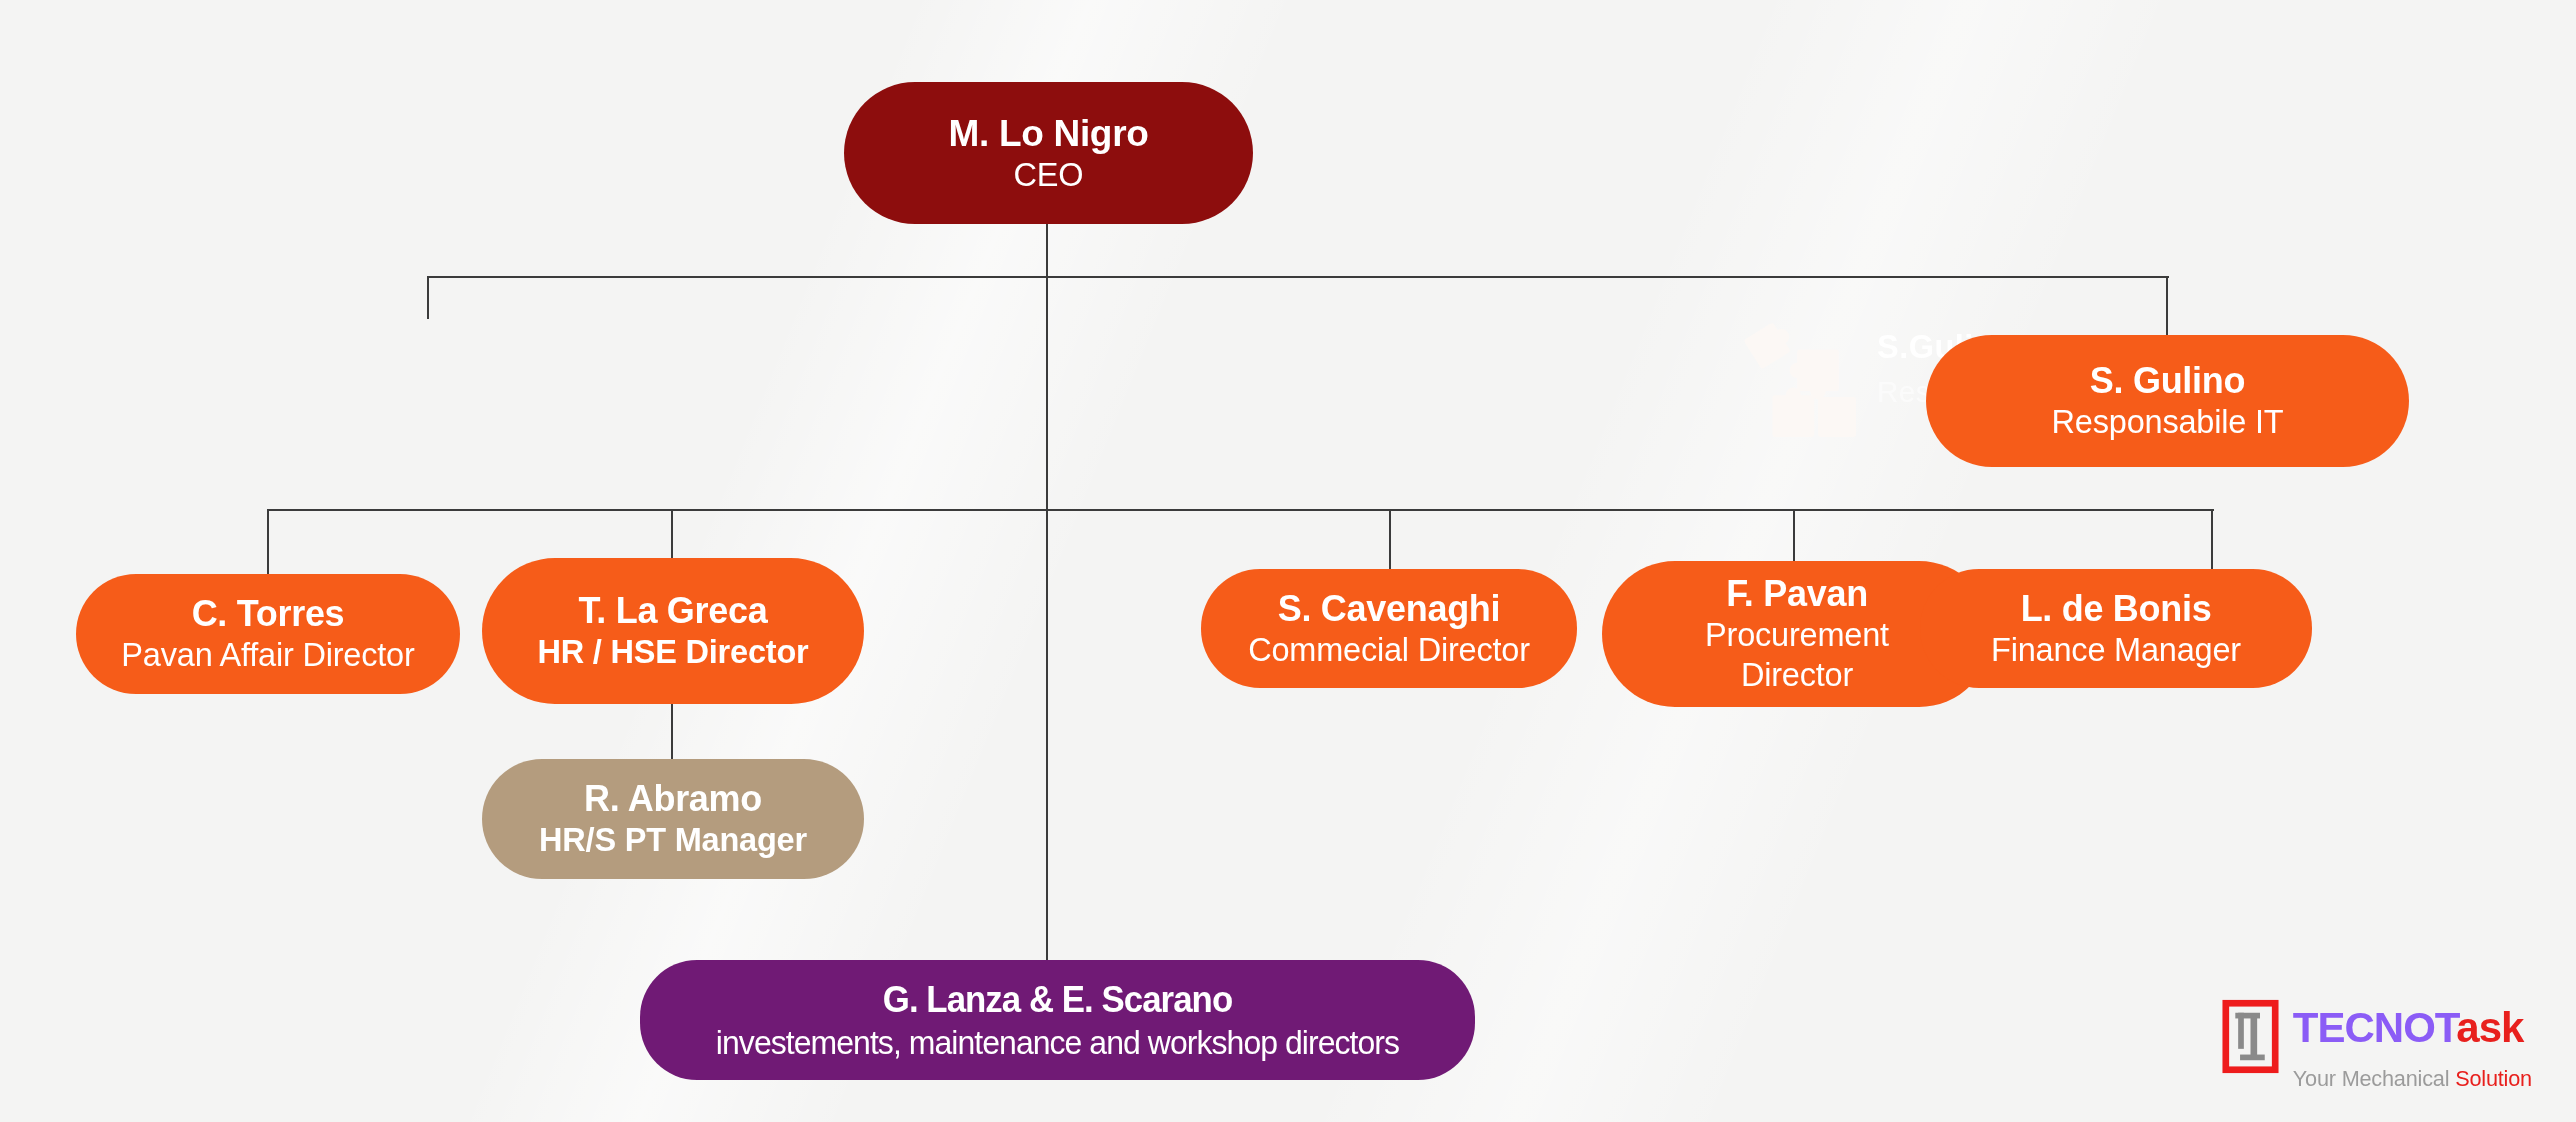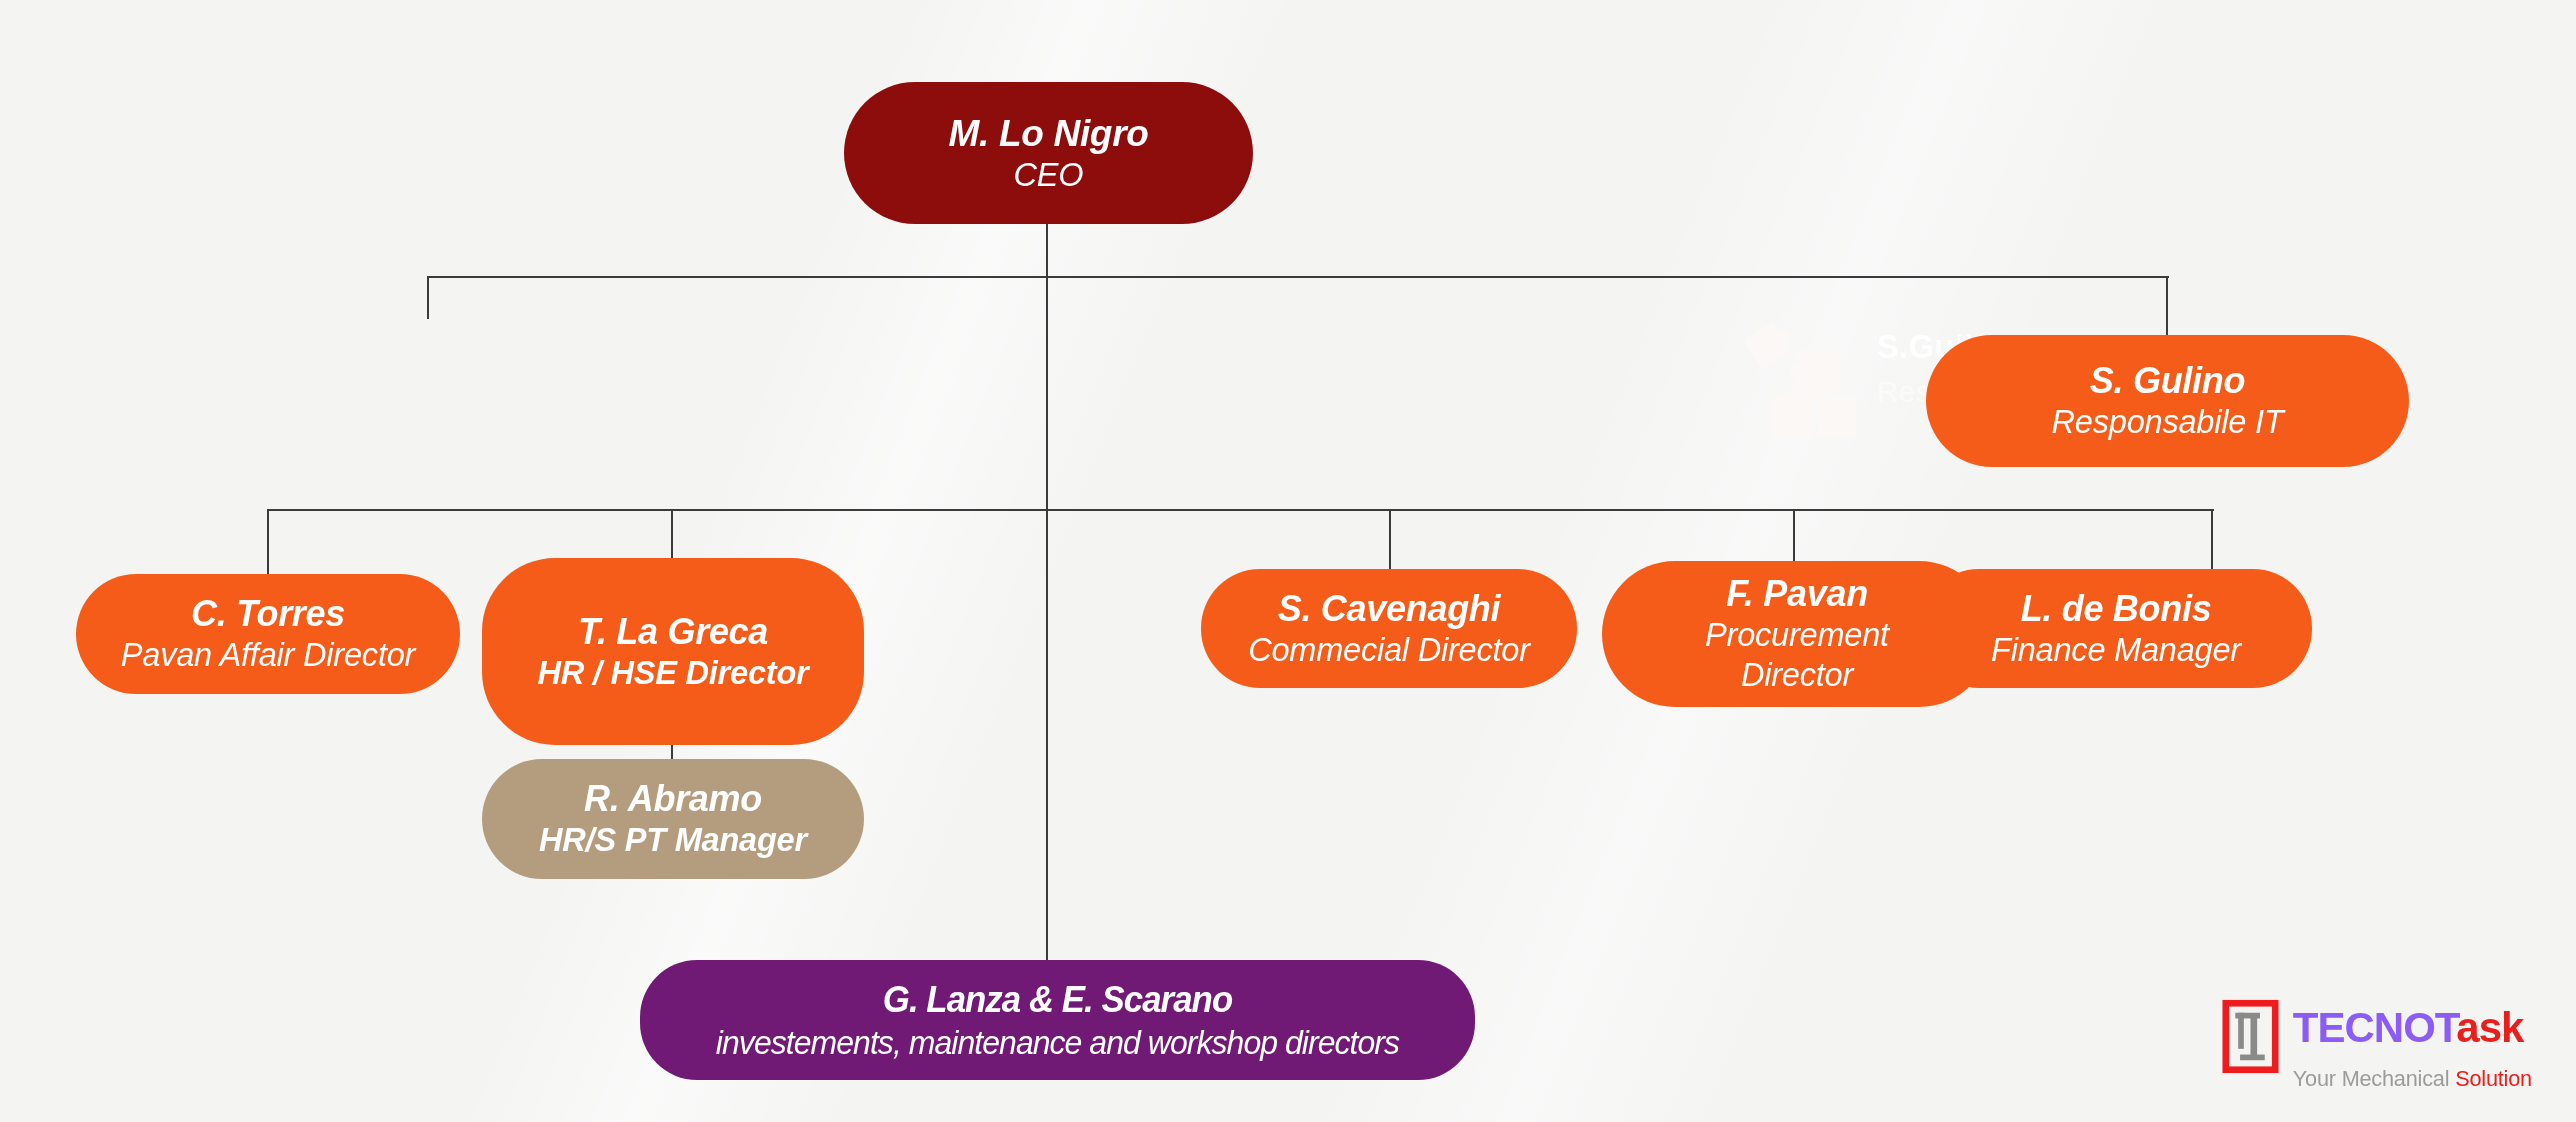--- a/index.html
+++ b/index.html
@@ -15,21 +15,21 @@
 
   
   .cline{position:absolute;background:#3B3B3B;z-index:2;}
   .cline.h{height:2px;}
   .cline.v{width:2px;}
 
   
   .node{
     position:absolute;z-index:3;color:#fff;
     display:flex;flex-direction:column;justify-content:center;align-items:flex-start;
-    text-align:center;line-height:1.22;font-style:italic;
+    text-align:center;line-height:1.22;
   }
   .node .nm{font-size:36px;font-weight:700;letter-spacing:-0.3px;}
   .node .tt{font-size:32.5px;font-weight:400;letter-spacing:-0.2px;}
   .node.ceo .nm{font-size:37px;}
   .node.reg-name .nm{font-weight:400;}
   .node.bold-title .tt{font-weight:700;}
   .node.narrow-title .tt{max-width:246px;}
   .node.condensed .inner{transform:scaleX(0.94);}
   .node .inner{display:flex;flex-direction:column;align-items:center;width:100%;}
   .node.condensed .nm{font-size:37px;letter-spacing:-1px;}
@@ -99,21 +99,21 @@
       <div class="tt">Responsabile IT</div>
     </div>
   </div>
 
   <div class="node" style="left: 76px; top: 574px; width: 384px; height: 120px; border-radius: 60px; background: rgb(246, 92, 25);">
     <div class="inner">
       <div class="nm">C. Torres</div>
       <div class="tt">Pavan Affair Director</div>
     </div>
   </div>
-  <div class="node bold-title" style="left: 482px; top: 558px; width: 382px; height: 187px; border-radius: 73px; background: rgb(246, 92, 25);">
+  <div class="node bold-title" style="left: 482px; top: 558px; width: 382px; height: 146px; border-radius: 73px; background: rgb(246, 92, 25);">
     <div class="inner">
       <div class="nm">T. La Greca</div>
       <div class="tt">HR / HSE Director</div>
     </div>
   </div>
   <div class="node" style="left: 1201px; top: 569px; width: 376px; height: 119px; border-radius: 59px; background: rgb(246, 92, 25);">
     <div class="inner">
       <div class="nm">S. Cavenaghi</div>
       <div class="tt">Commecial Director</div>
     </div>

